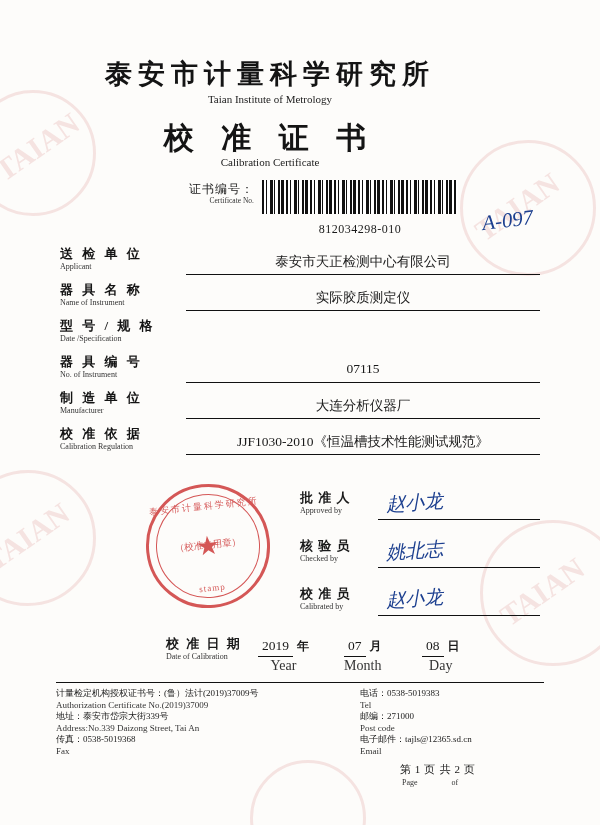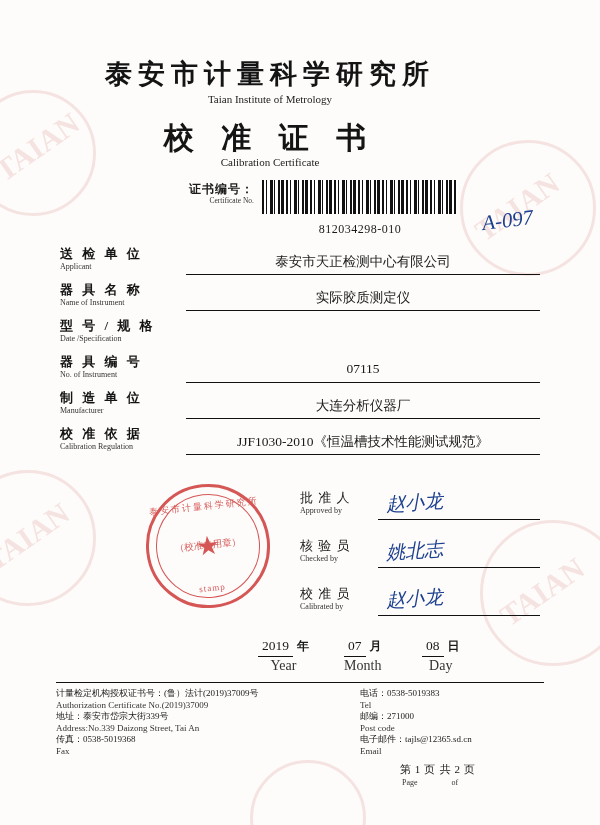--- a/index.html
+++ b/index.html
@@ -85,21 +85,21 @@
   
   .cert-label {
     position: absolute;
     left: 188px; top: 182px;
     text-align: right;
     width: 66px;
   }
   .cert-label .cn {
     font-family: "Liberation Serif", serif;
     font-size: 12px;
-    font-weight: bold;
+    font-weight: normal;
     letter-spacing: 1px;
     display: block;
     line-height: 14px;
   }
   .cert-label .en {
     font-family: "Liberation Serif", serif;
     font-size: 7.5px;
     display: block;
     line-height: 10px;
     color: #333;
@@ -233,21 +233,21 @@
   }
   .sig .lab {
     position: absolute;
     left: 0; top: 0;
     width: 74px;
   }
   .sig .lab .cn {
     display: block;
     font-family: "Liberation Serif", serif;
     font-size: 13px;
-    font-weight: normal;
+    font-weight: bold;
     letter-spacing: 1px;
     line-height: 16px;
   }
   .sig .lab .en {
     display: block;
     font-family: "Liberation Serif", serif;
     font-size: 8px;
     line-height: 10px;
     color: #333;
   }
@@ -472,20 +472,24 @@
     <div class="sig" style="top:586px;">
       <div class="lab">
         <span class="cn">校 准 员</span>
         <span class="en">Calibrated by</span>
       </div>
       <div class="line"></div>
       <div class="hand">赵小龙</div>
     </div>
 
     <div class="date-row">
+      <div class="lab">
+        <span class="cn">校 准 日 期</span>
+        <span class="en">Date of Calibration</span>
+      </div>
       <div class="date-part" style="left:92px;">
         <span class="num">2019</span><span class="cn">年</span>
         <span class="en">Year</span>
       </div>
       <div class="date-part" style="left:178px;">
         <span class="num">07</span><span class="cn">月</span>
         <span class="en">Month</span>
       </div>
       <div class="date-part" style="left:256px;">
         <span class="num">08</span><span class="cn">日</span>

